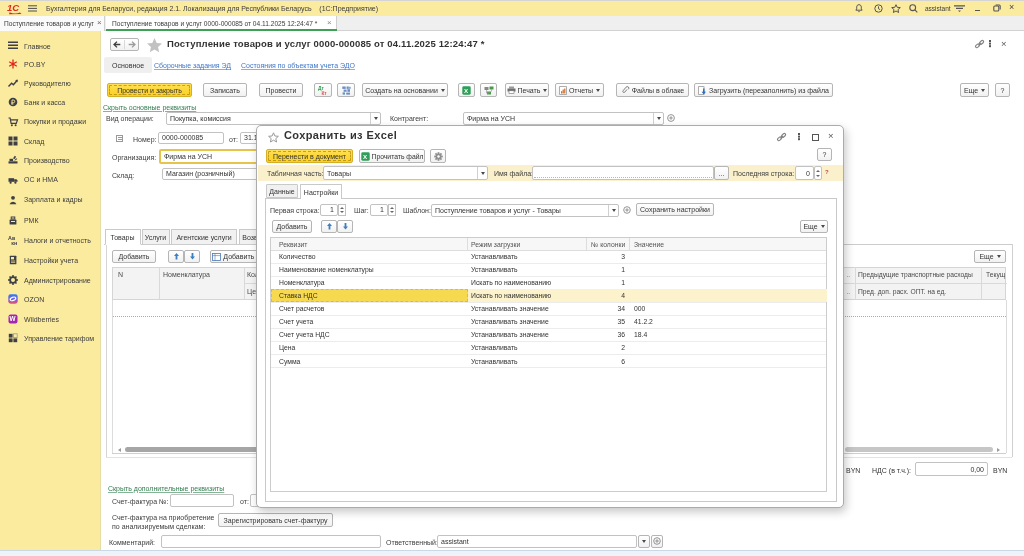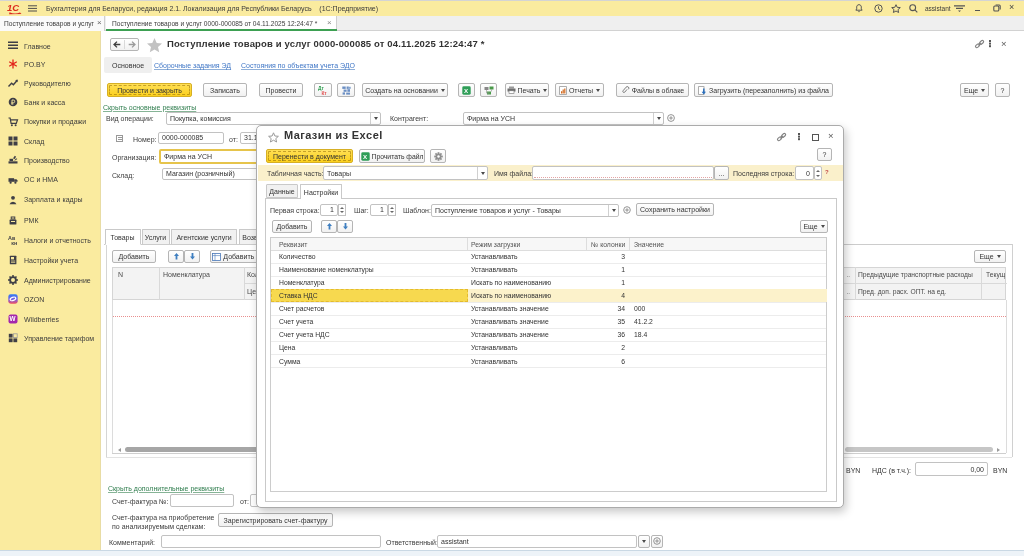--- a/index.html
+++ b/index.html
@@ -329,21 +329,21 @@
     <svg width="8" height="8" viewBox="0 0 8 8" style="position:static">
       <circle cx="4" cy="4" r="3.3" fill="none" stroke="#888" stroke-width=".9"></circle>
       <path d="M4 2.2v3.6M2.2 4h3.6" stroke="#888" stroke-width=".9"></path>
     </svg>
   </div>
 <div class="a" style="left:0;top:550px;width:1024px;height:6px;background:#edf3f8;border-top:1px solid #c9d8e4"></div>
 <div class="a" style="left:256px;top:125px;width:588px;height:383px;background:#fff;border:1px solid #ababab;border-radius:5px;box-shadow:2px 4px 10px rgba(0,0,0,.22);z-index:50" id="dlg">
 <svg style="left:11px;top:6px" width="11" height="11" viewBox="0 0 11 11">
       <path d="M5.5 .8 6.9 4 10.4 4.3 7.8 6.6 8.6 10 5.5 8.2 2.4 10 3.2 6.6.6 4.3 4.1 4z" fill="none" stroke="#9a9a9a" stroke-width="1"></path>
     </svg>
-<div class="t" style="left:27px;top:5px;font-size:11px;color:#333;font-weight:bold;letter-spacing:.4px">Магазин из Excel</div>
+<div class="t" style="left:27px;top:5px;font-size:11px;color:#333;font-weight:bold;letter-spacing:.4px">Сохранить из Excel</div>
 <svg style="left:519px;top:7px" width="11" height="8" viewBox="0 0 11 8">
       <g fill="none" stroke="#808080" stroke-width="1.1" transform="rotate(-40 5.5 4)">
         <rect x="0.6" y="2.8" width="4.6" height="2.6" rx="1.3"></rect>
         <rect x="5.8" y="2.8" width="4.6" height="2.6" rx="1.3"></rect>
         <path d="M3.5 4.1h4"></path>
       </g>
     </svg>
 <div class="a" style="left:541px;top:7px;width:1.6px;height:1.6px;background:#555;box-shadow:0 2.6px #555,0 5.2px #555"></div>
 <div class="a" style="left:555px;top:8px;width:7px;height:6.5px;border:1.1px solid #555"></div>
 <div class="t" style="left:571px;top:4.599999999999994px;font-size:9.5px;color:#555;font-weight:normal;">×</div>

